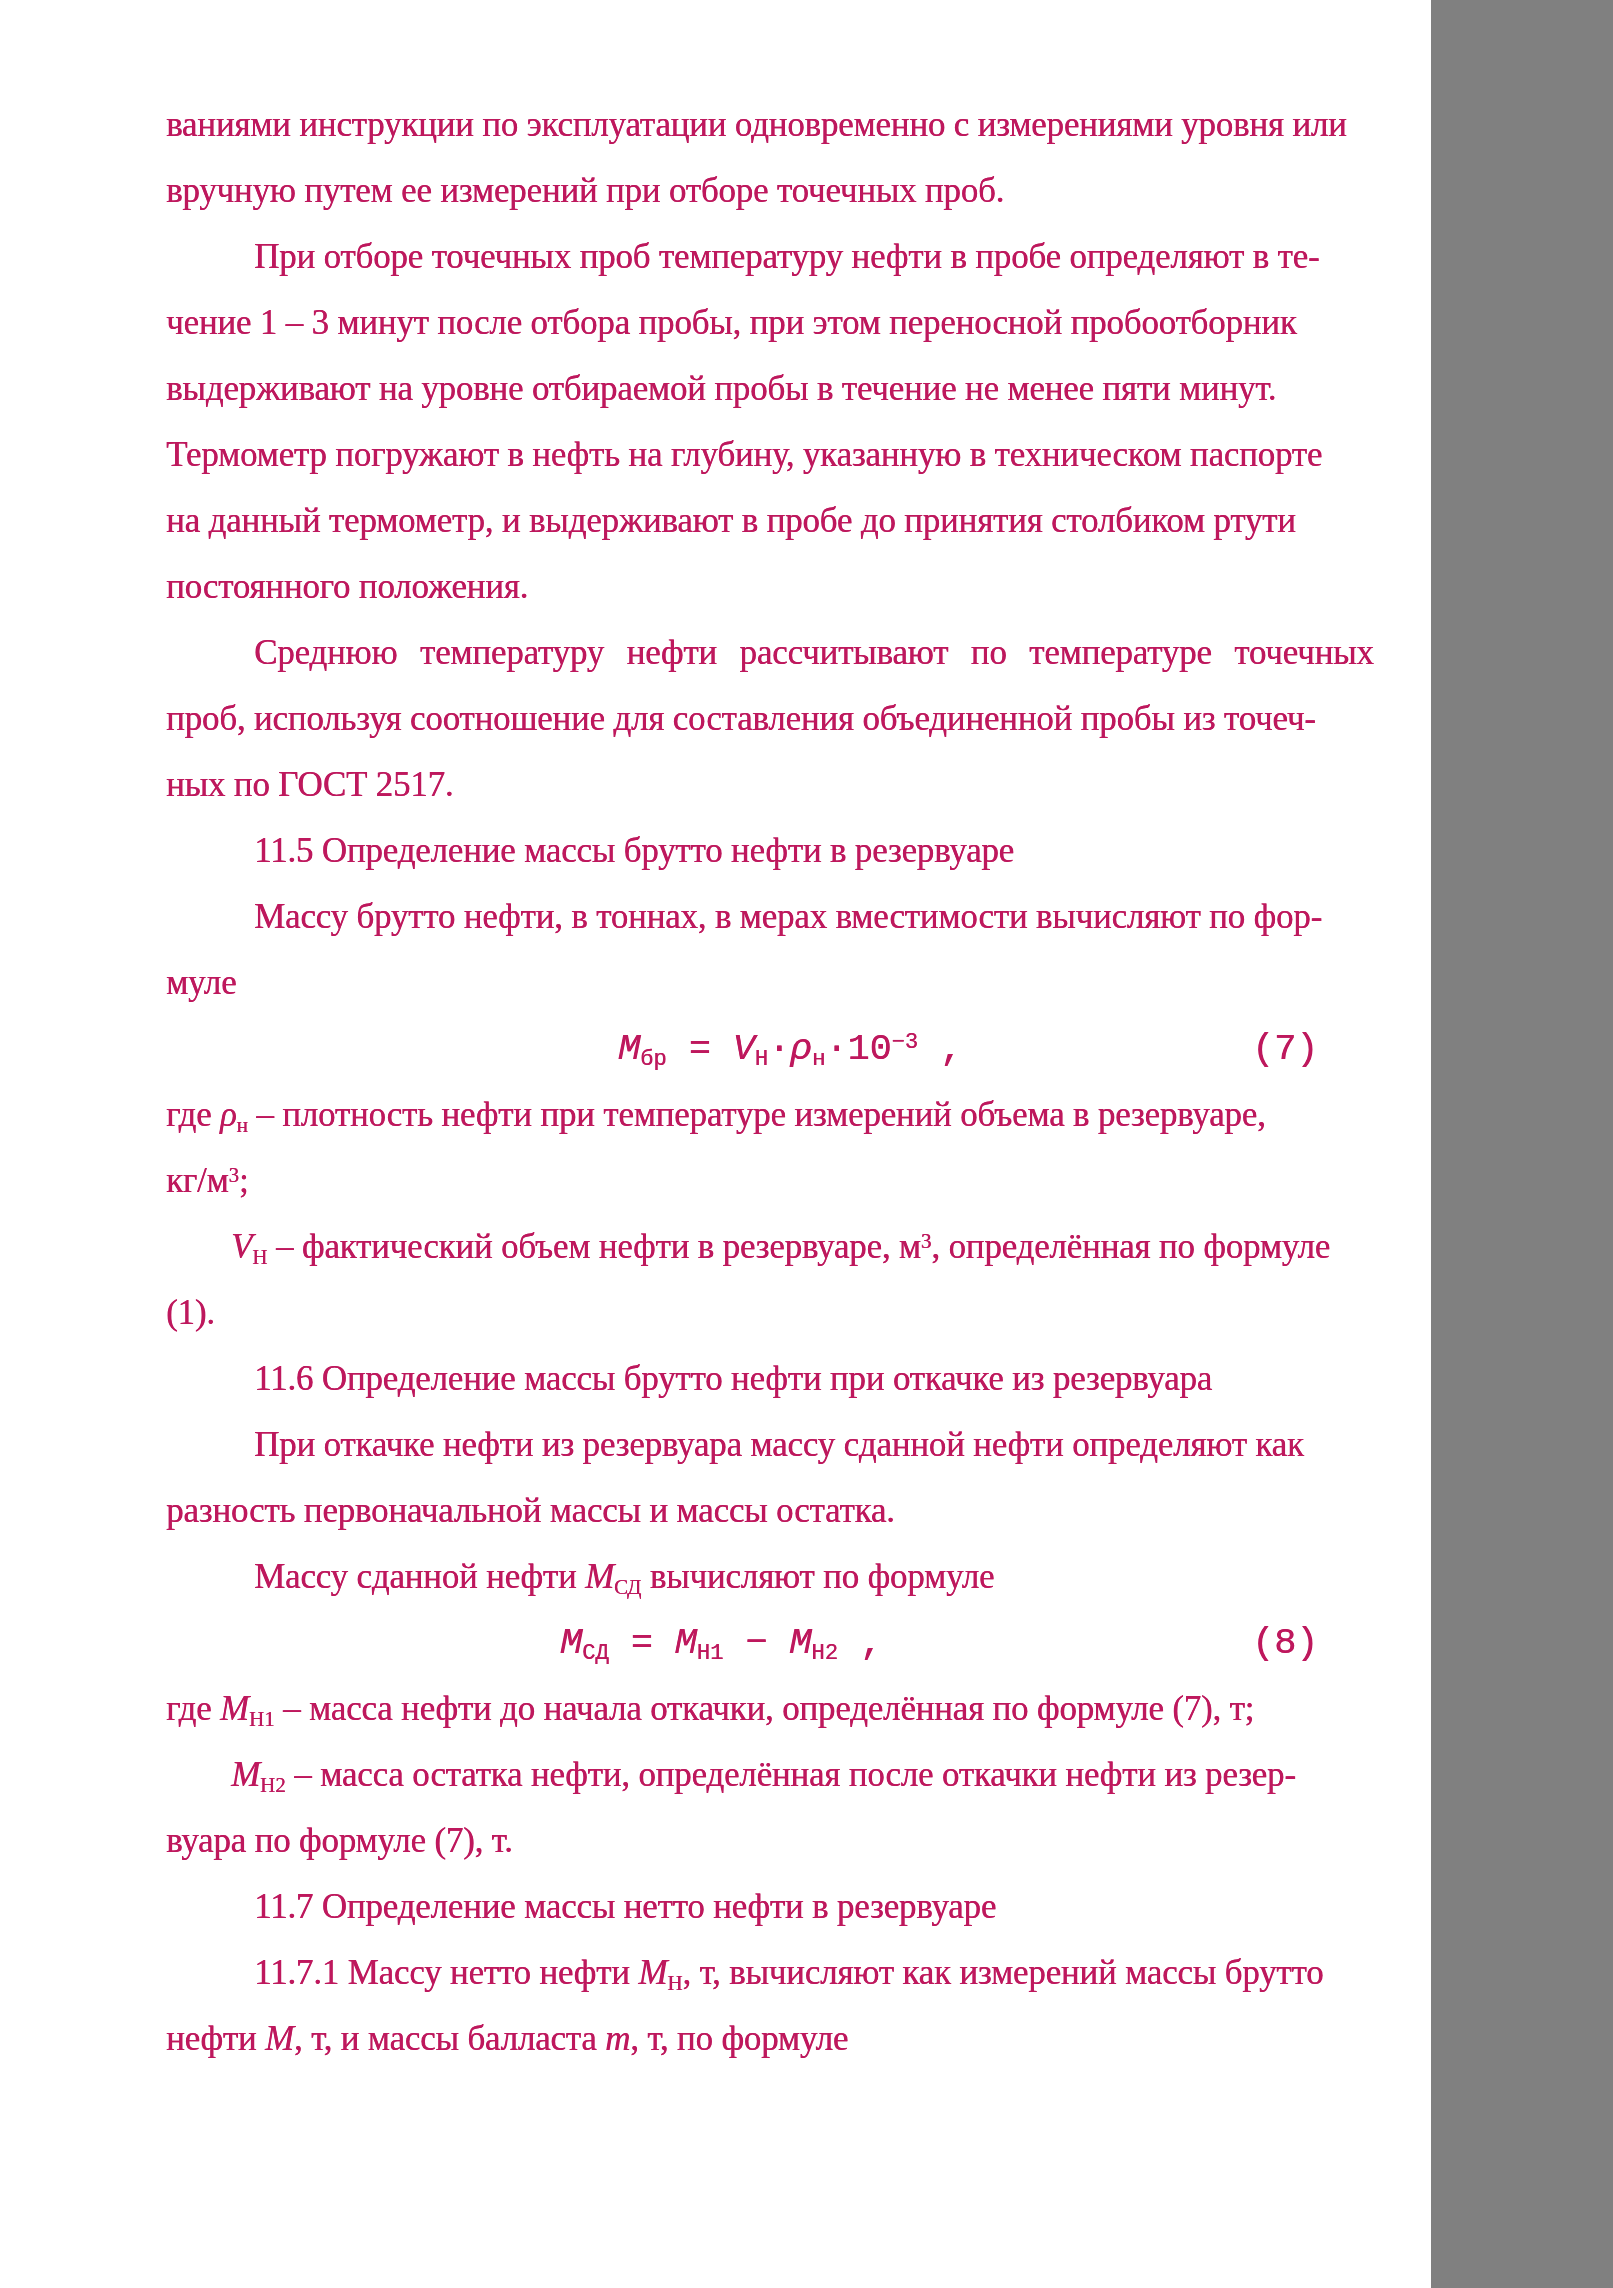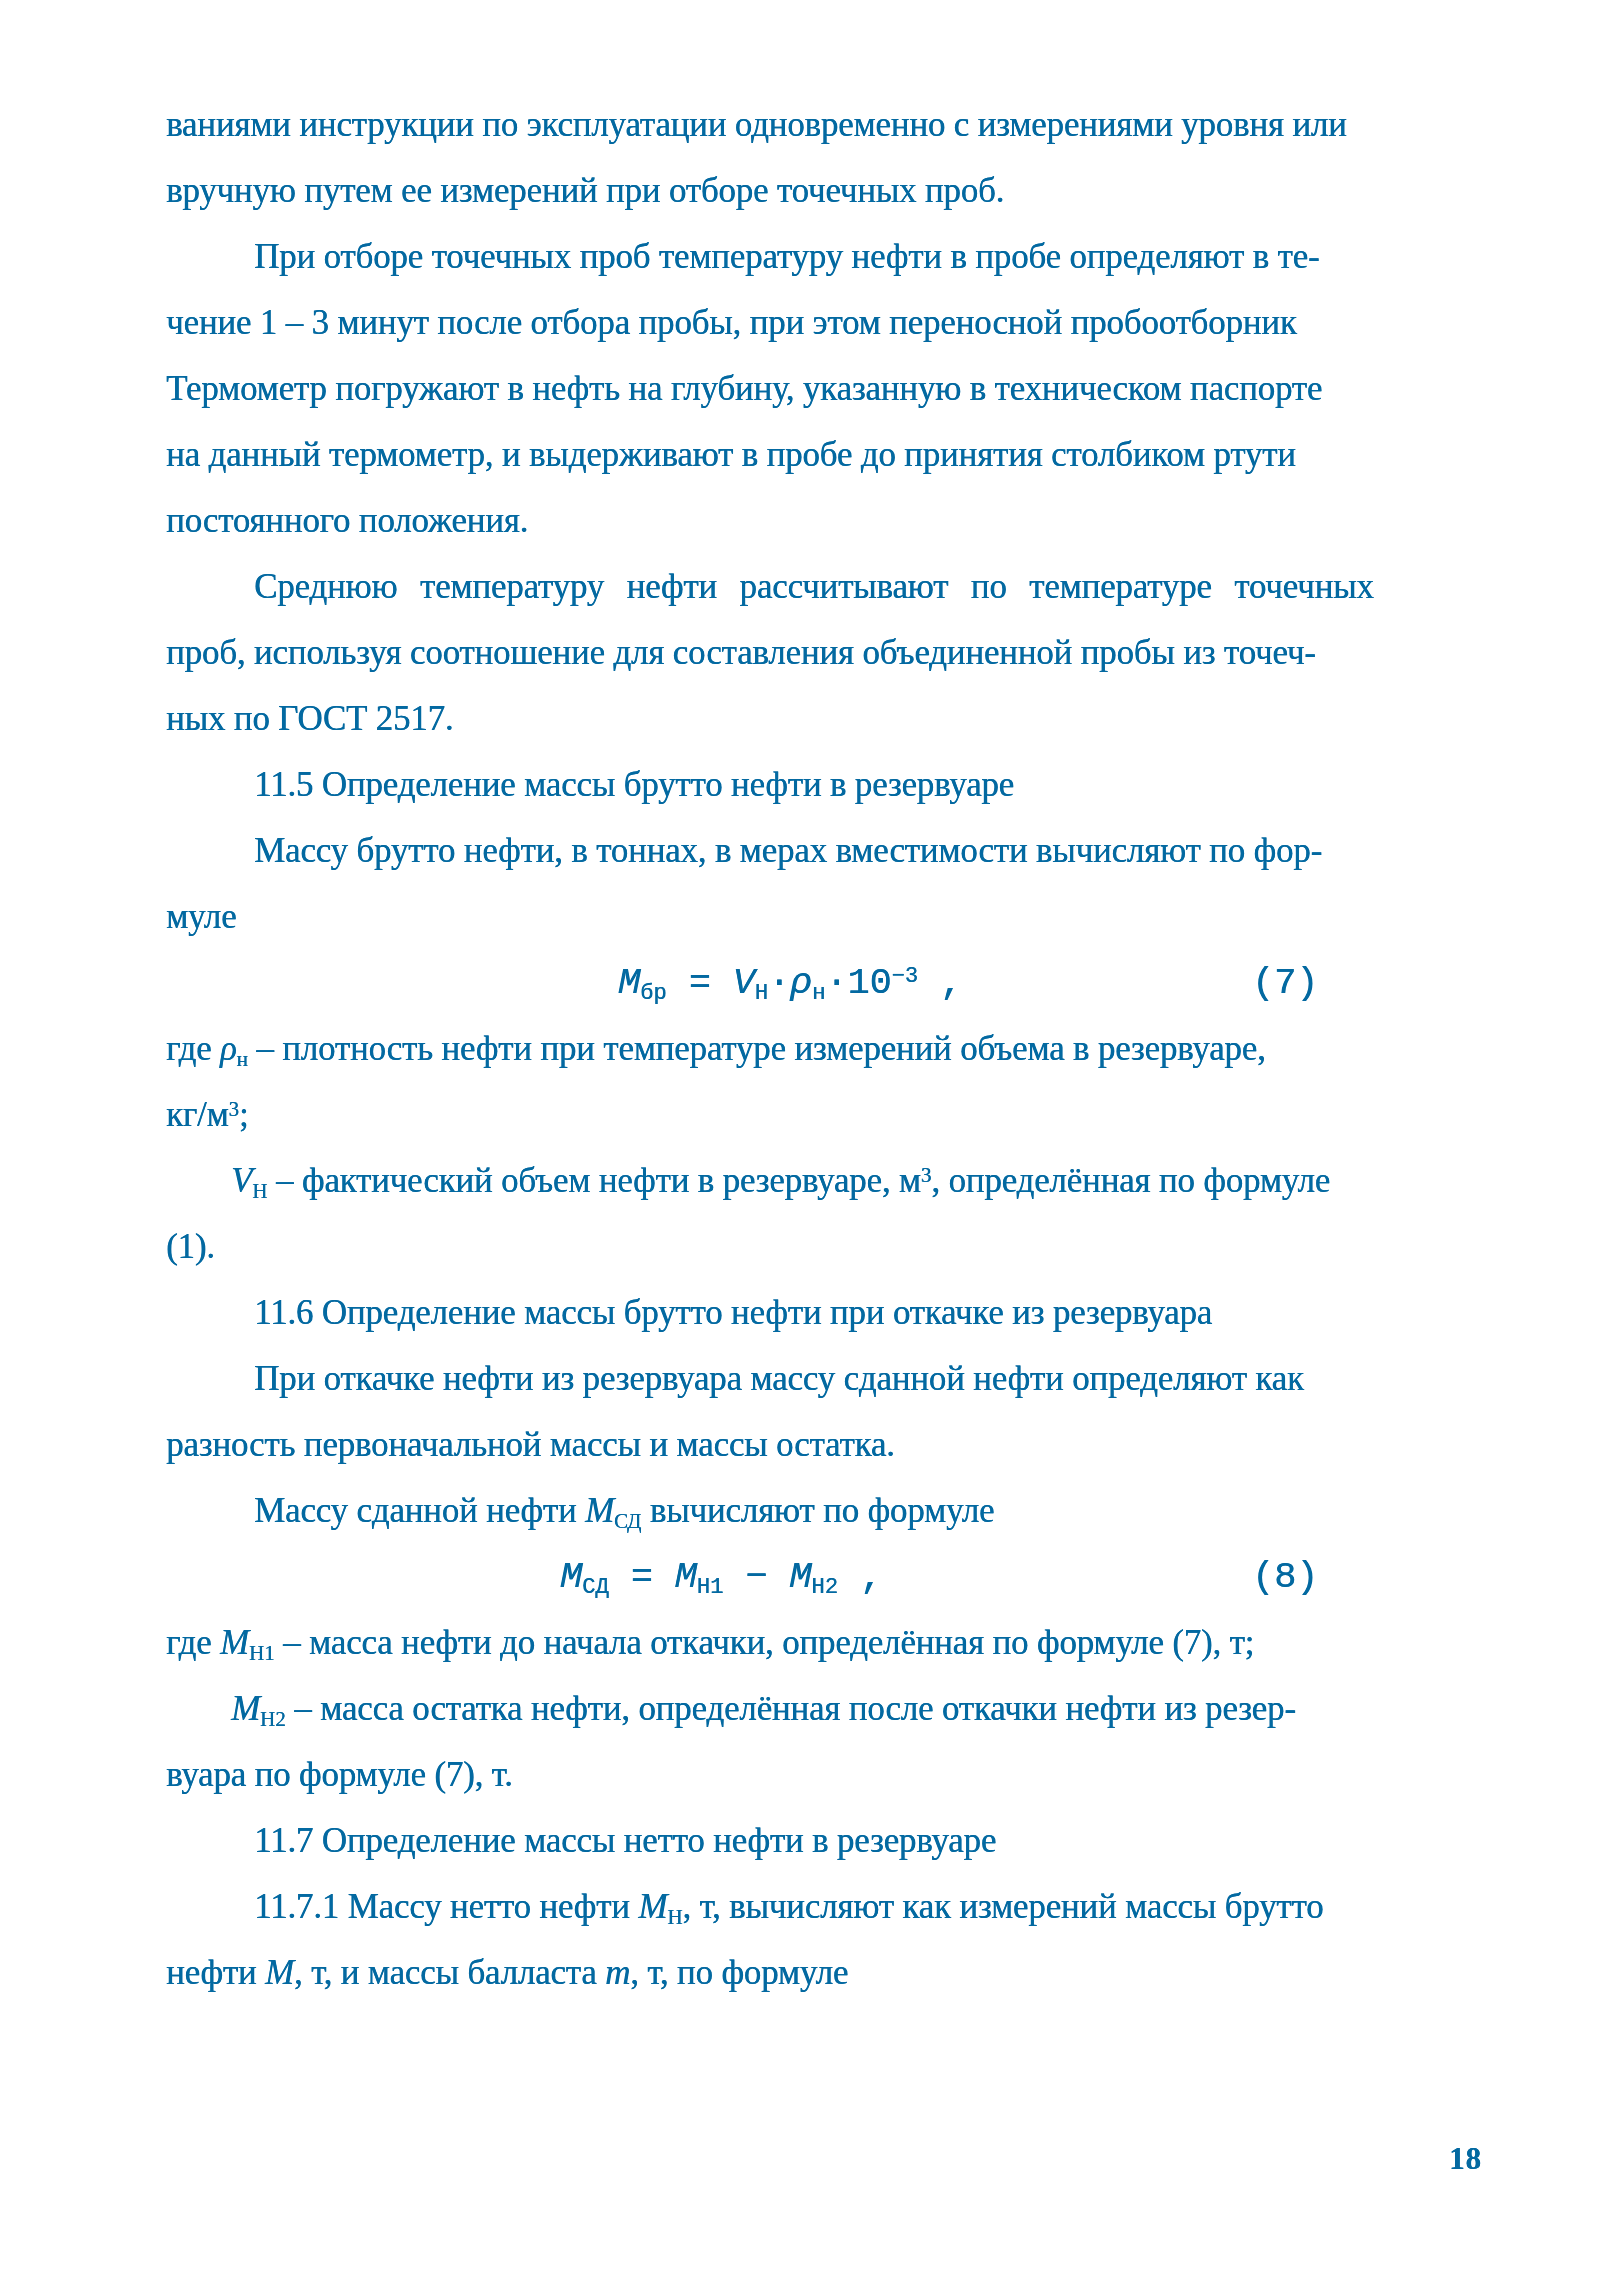--- a/index.html
+++ b/index.html
@@ -1,23 +1,23 @@
 <!DOCTYPE html>
 <html lang="ru" style="font-size:14.8px"><head>
 <meta charset="utf-8">
 <style>
   html, body { margin: 0; padding: 0; background: #808080; }
   .page {
     position: relative;
-    width: 1613px;
+    width: 1431px;
     height: 2289px;
     background: #ffffff;
     overflow: hidden;
     font-family: "Liberation Serif", "DejaVu Serif", serif;
-    color: #0369a1;
+    color: #be185d;
   }
   .doc {
     position: absolute;
     top: 0; left: 0; right: 0; bottom: 0;
     padding: 92px 37px 0 166px;
     font-size: 35px;
     line-height: 66px;
     letter-spacing: -0.2px;
     text-shadow: 0.4px 0 0 currentColor; 
   }
@@ -68,20 +68,21 @@
 </style>
 </head>
 <body>
 
 <div class="page">
   <div class="doc" id="doc-body">
       <div class="line"><span>ваниями инструкции по эксплуатации одновременно с измерениями уровня или</span></div>
       <div class="line"><span>вручную путем ее измерений при отборе точечных проб.</span></div>
       <div class="line indent"><span>При отборе точечных проб температуру нефти в пробе определяют в те-</span></div>
       <div class="line"><span>чение 1 – 3 минут после отбора пробы, при этом переносной пробоотборник</span></div>
+      <div class="line"><span>выдерживают на уровне отбираемой пробы в течение не менее пяти минут.</span></div>
       <div class="line"><span>Термометр погружают в нефть на глубину, указанную в техническом паспорте</span></div>
       <div class="line"><span>на данный термометр, и выдерживают в пробе до принятия столбиком ртути</span></div>
       <div class="line"><span>постоянного положения.</span></div>
       <div class="line indent wide"><span>Среднюю температуру нефти рассчитывают по температуре точечных</span></div>
       <div class="line"><span>проб, используя соотношение для составления объединенной пробы из точеч-</span></div>
       <div class="line"><span>ных по ГОСТ 2517.</span></div>
       <div class="line indent"><span>11.5 Определение массы брутто нефти в резервуаре</span></div>
       <div class="line indent"><span>Массу брутто нефти, в тоннах, в мерах вместимости вычисляют по фор-</span></div>
       <div class="line"><span>муле</span></div>
       <div class="line formula f7">

